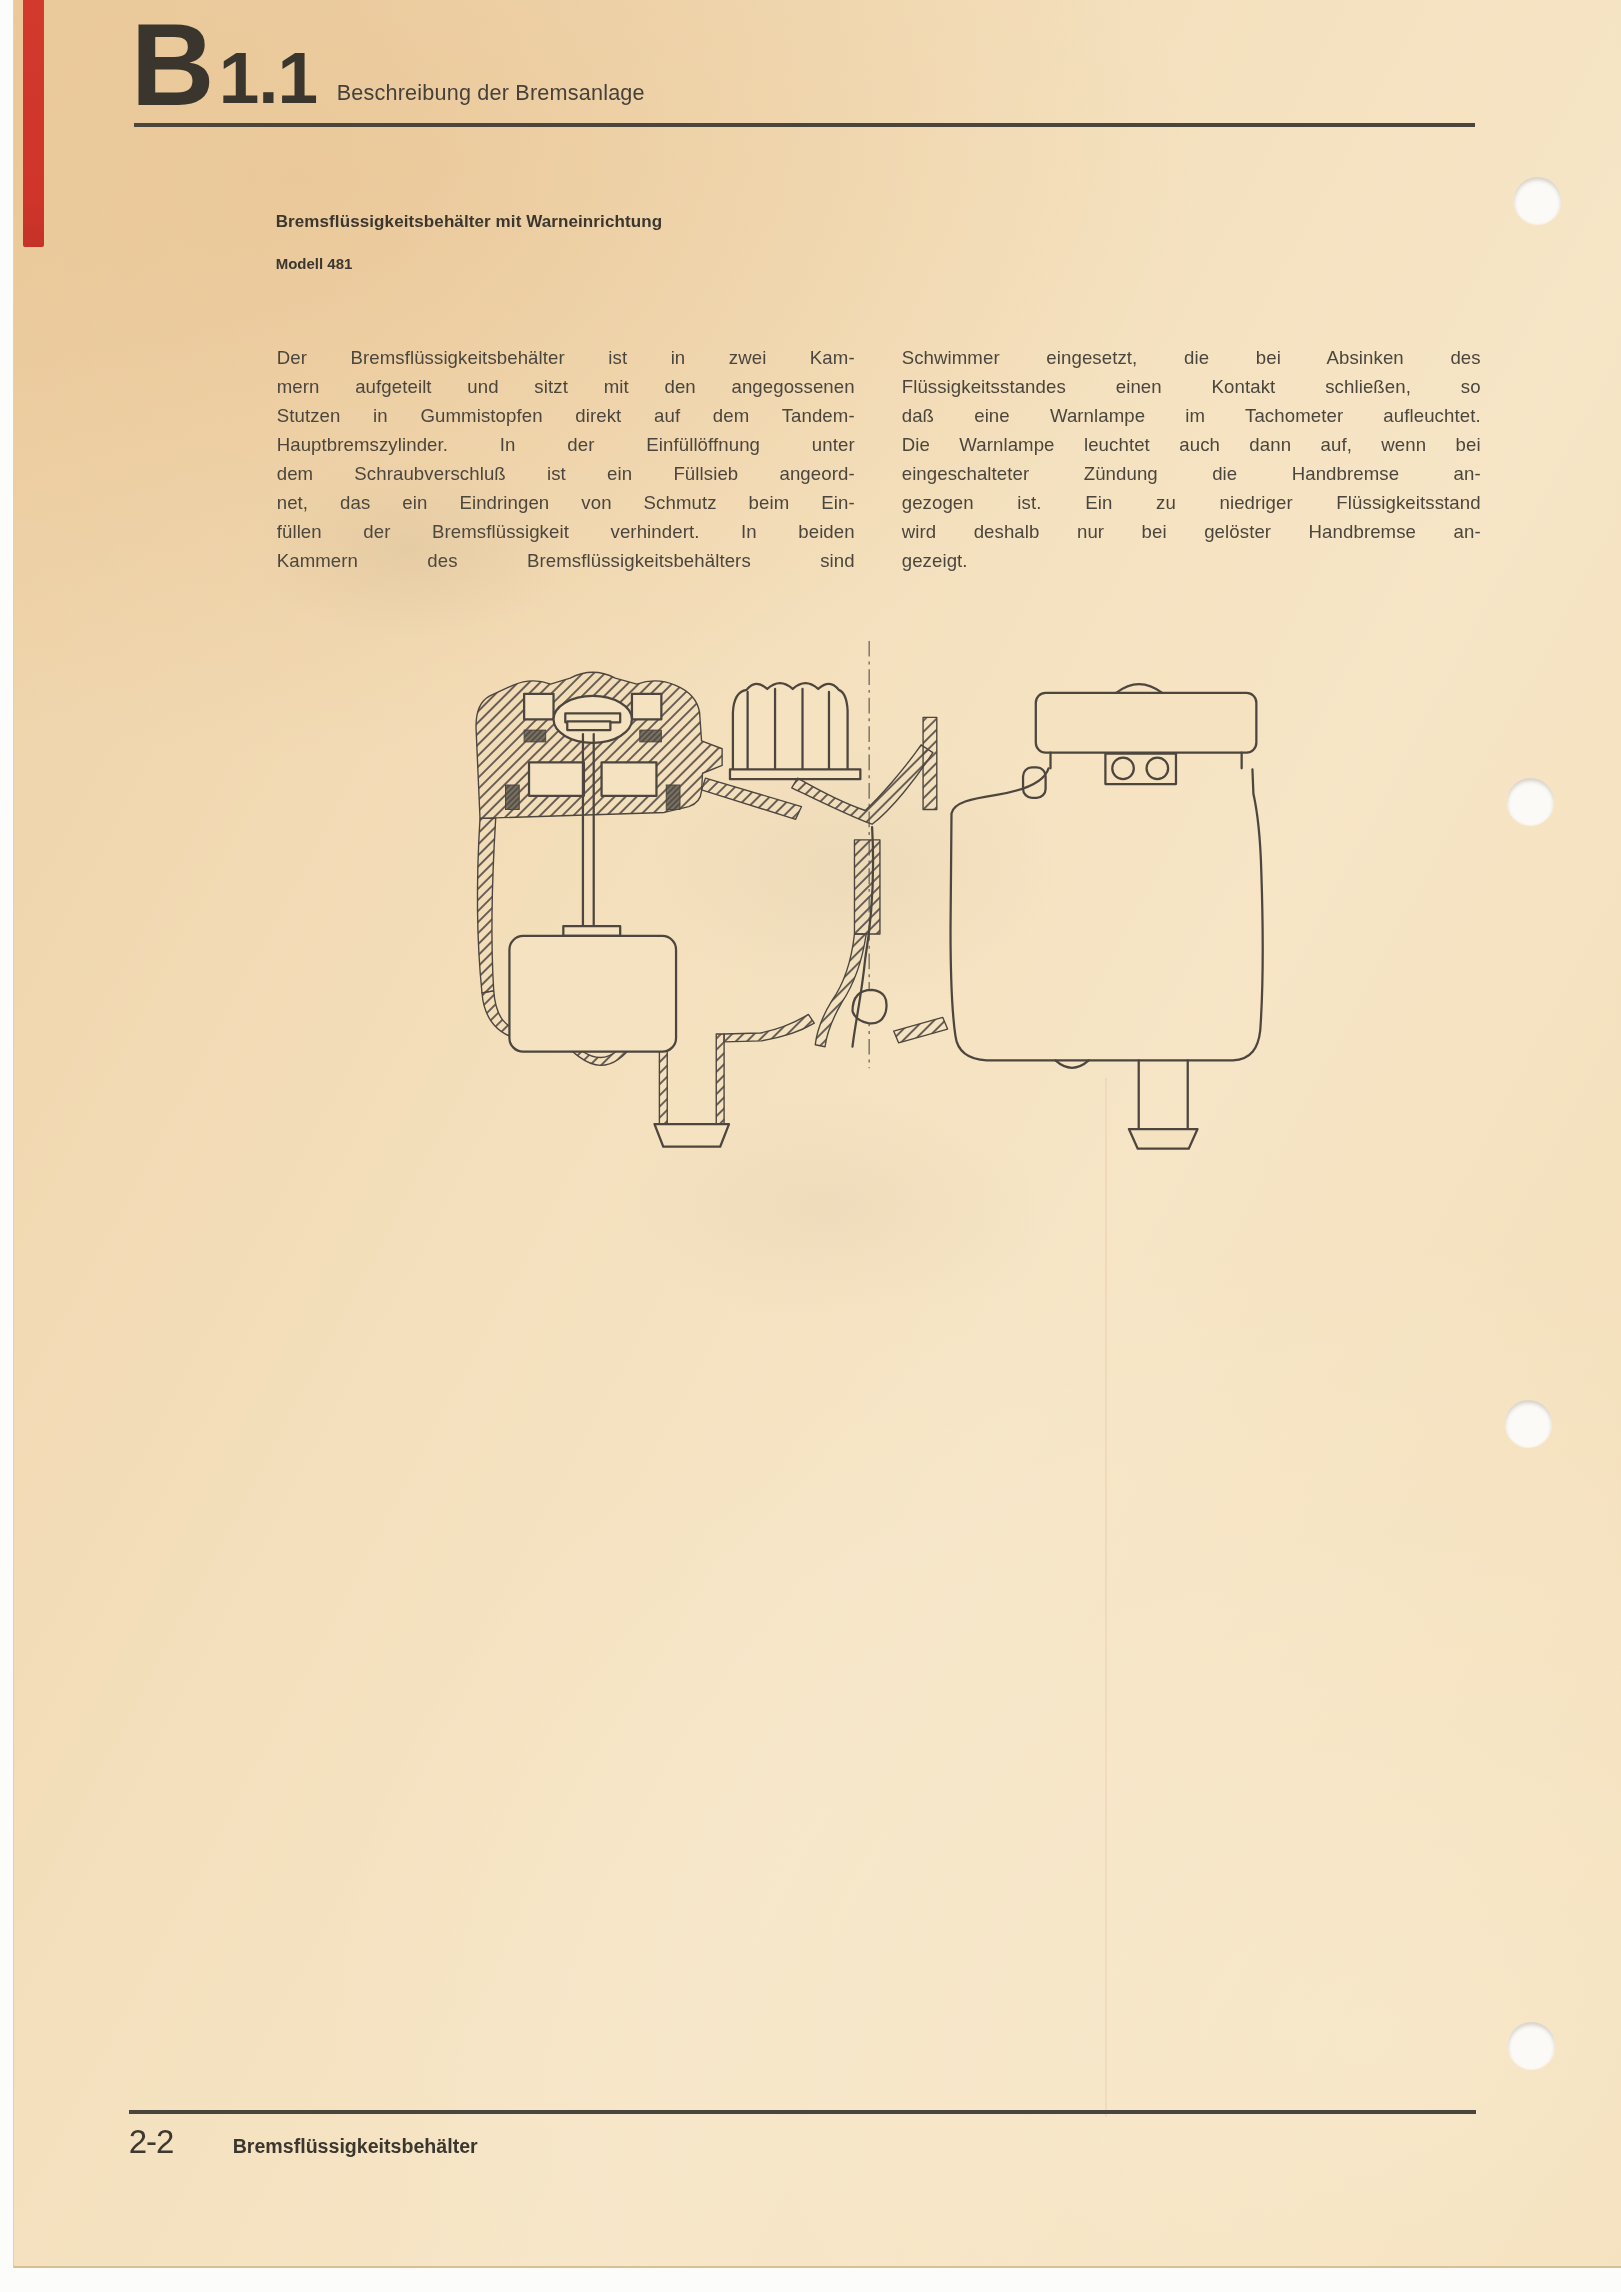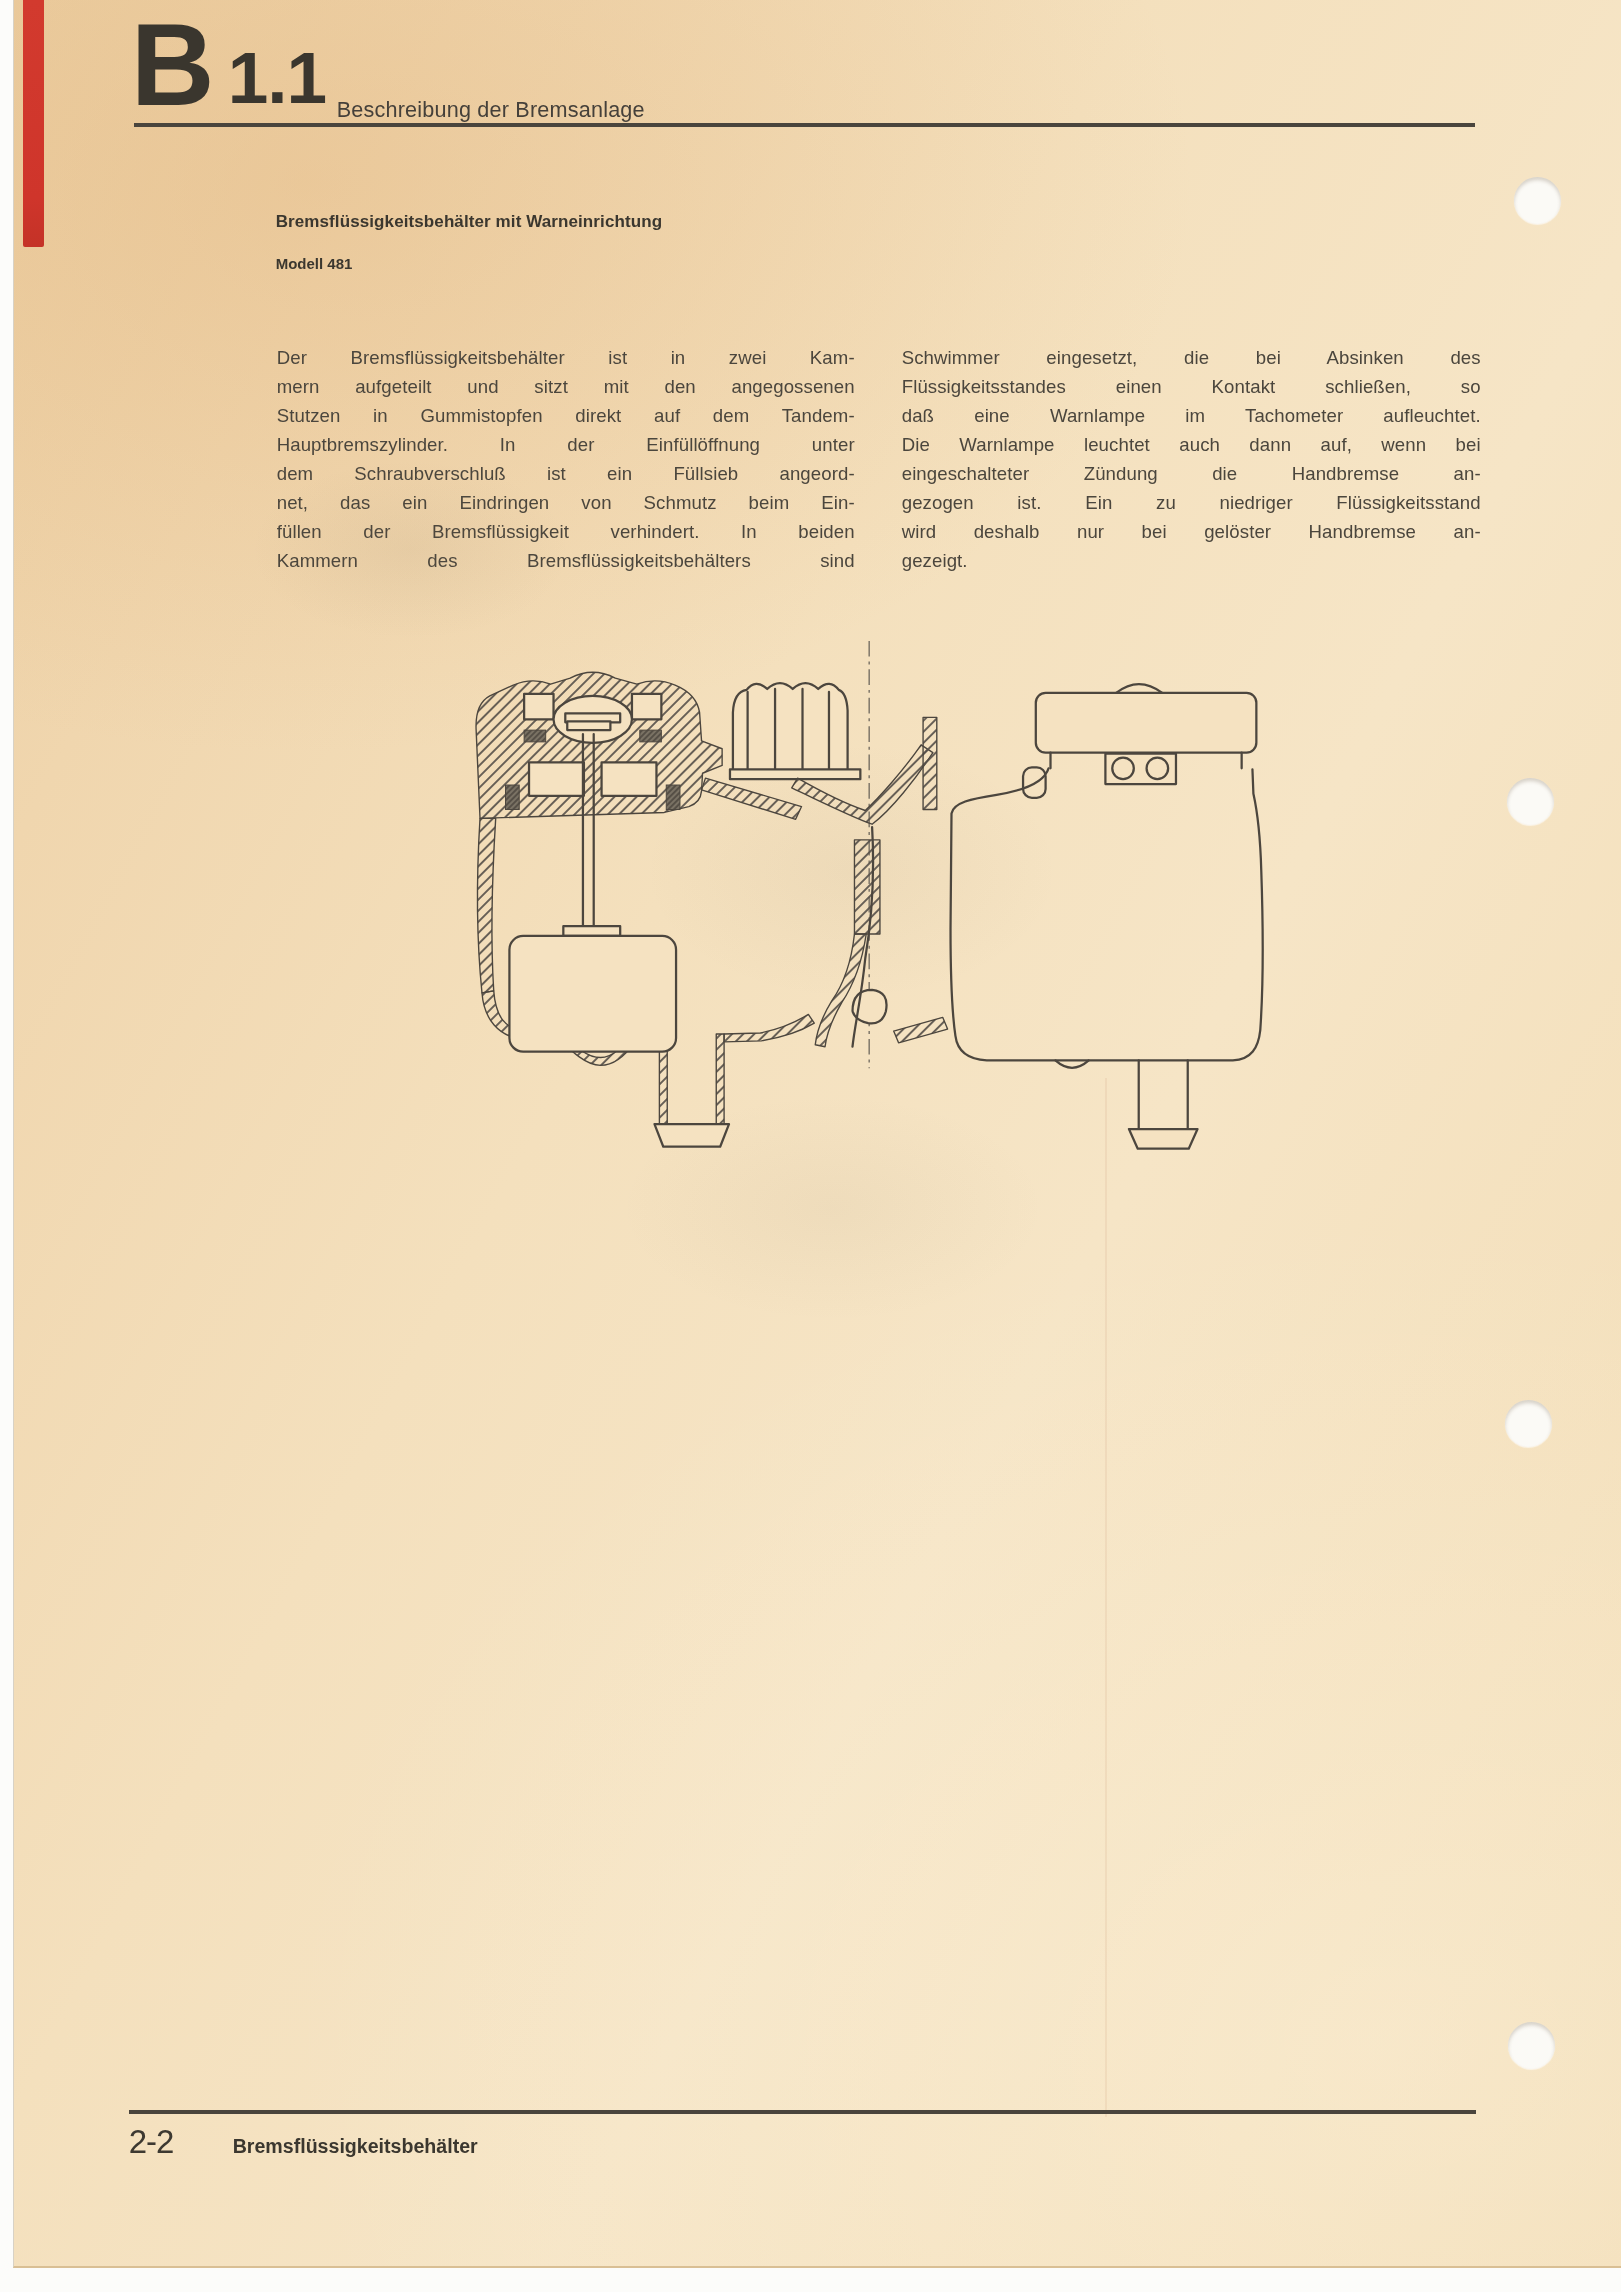--- a/index.html
+++ b/index.html
@@ -8,23 +8,23 @@
   .paper{position:absolute;left:12.7px;top:0;width:1608px;height:2266px;
          background:
            radial-gradient(ellipse 1372px 882px at 18% 8%, rgba(224,176,118,.35), rgba(224,176,118,0) 65%),
            radial-gradient(ellipse 1568px 1176px at 85% 90%, rgba(255,248,230,.35), rgba(255,248,230,0) 70%),
            linear-gradient(118deg,#eccfa3 0%,#f0d6ae 16%,#f4e0bd 40%,#f6e5c6 62%,#f4e0bc 84%,#f2dcb5 100%);
          border-left:1px solid #d8d2c6;border-bottom:2px solid #d9bf94;}
   .abs{position:absolute;}
   
   .sec-letter{left:117px;top:13.7px;font-size:116px;line-height:102px;font-weight:bold;
               letter-spacing:-2.9px;color:#3a362e;}
-  .sec-num{left:214px;top:43px;font-size:73px;line-height:69px;font-weight:bold;
+  .sec-num{left:205px;top:43px;font-size:73px;line-height:69px;font-weight:bold;
            letter-spacing:-1px;color:#3a362e;}
-  .sec-title{left:323px;top:80px;font-size:21.6px;color:#45403a;letter-spacing:0.2px;margin-top:17px;}
+  .sec-title{left:323px;top:80px;font-size:21.6px;color:#45403a;letter-spacing:0.2px;}
   .rule-top{left:120px;top:123px;width:1341px;height:3.9px;background:#4a453d;}
   
   .h1{left:262px;top:212px;font-size:17px;font-weight:bold;color:#3b372f;letter-spacing:0.1px;}
   .h2{left:262px;top:255px;font-size:15px;font-weight:bold;color:#3b372f;}
   
   .tcol{top:343px;font-size:18.6px;line-height:29px;color:#4b463d;letter-spacing:0.1px;}
   .col-left{left:263px;width:578px;}
   .col-right{left:888px;width:579px;}
   .tcol div{text-align:justify;text-align-last:justify;white-space:normal;}
   .col-right div:last-child{text-align-last:auto;}

